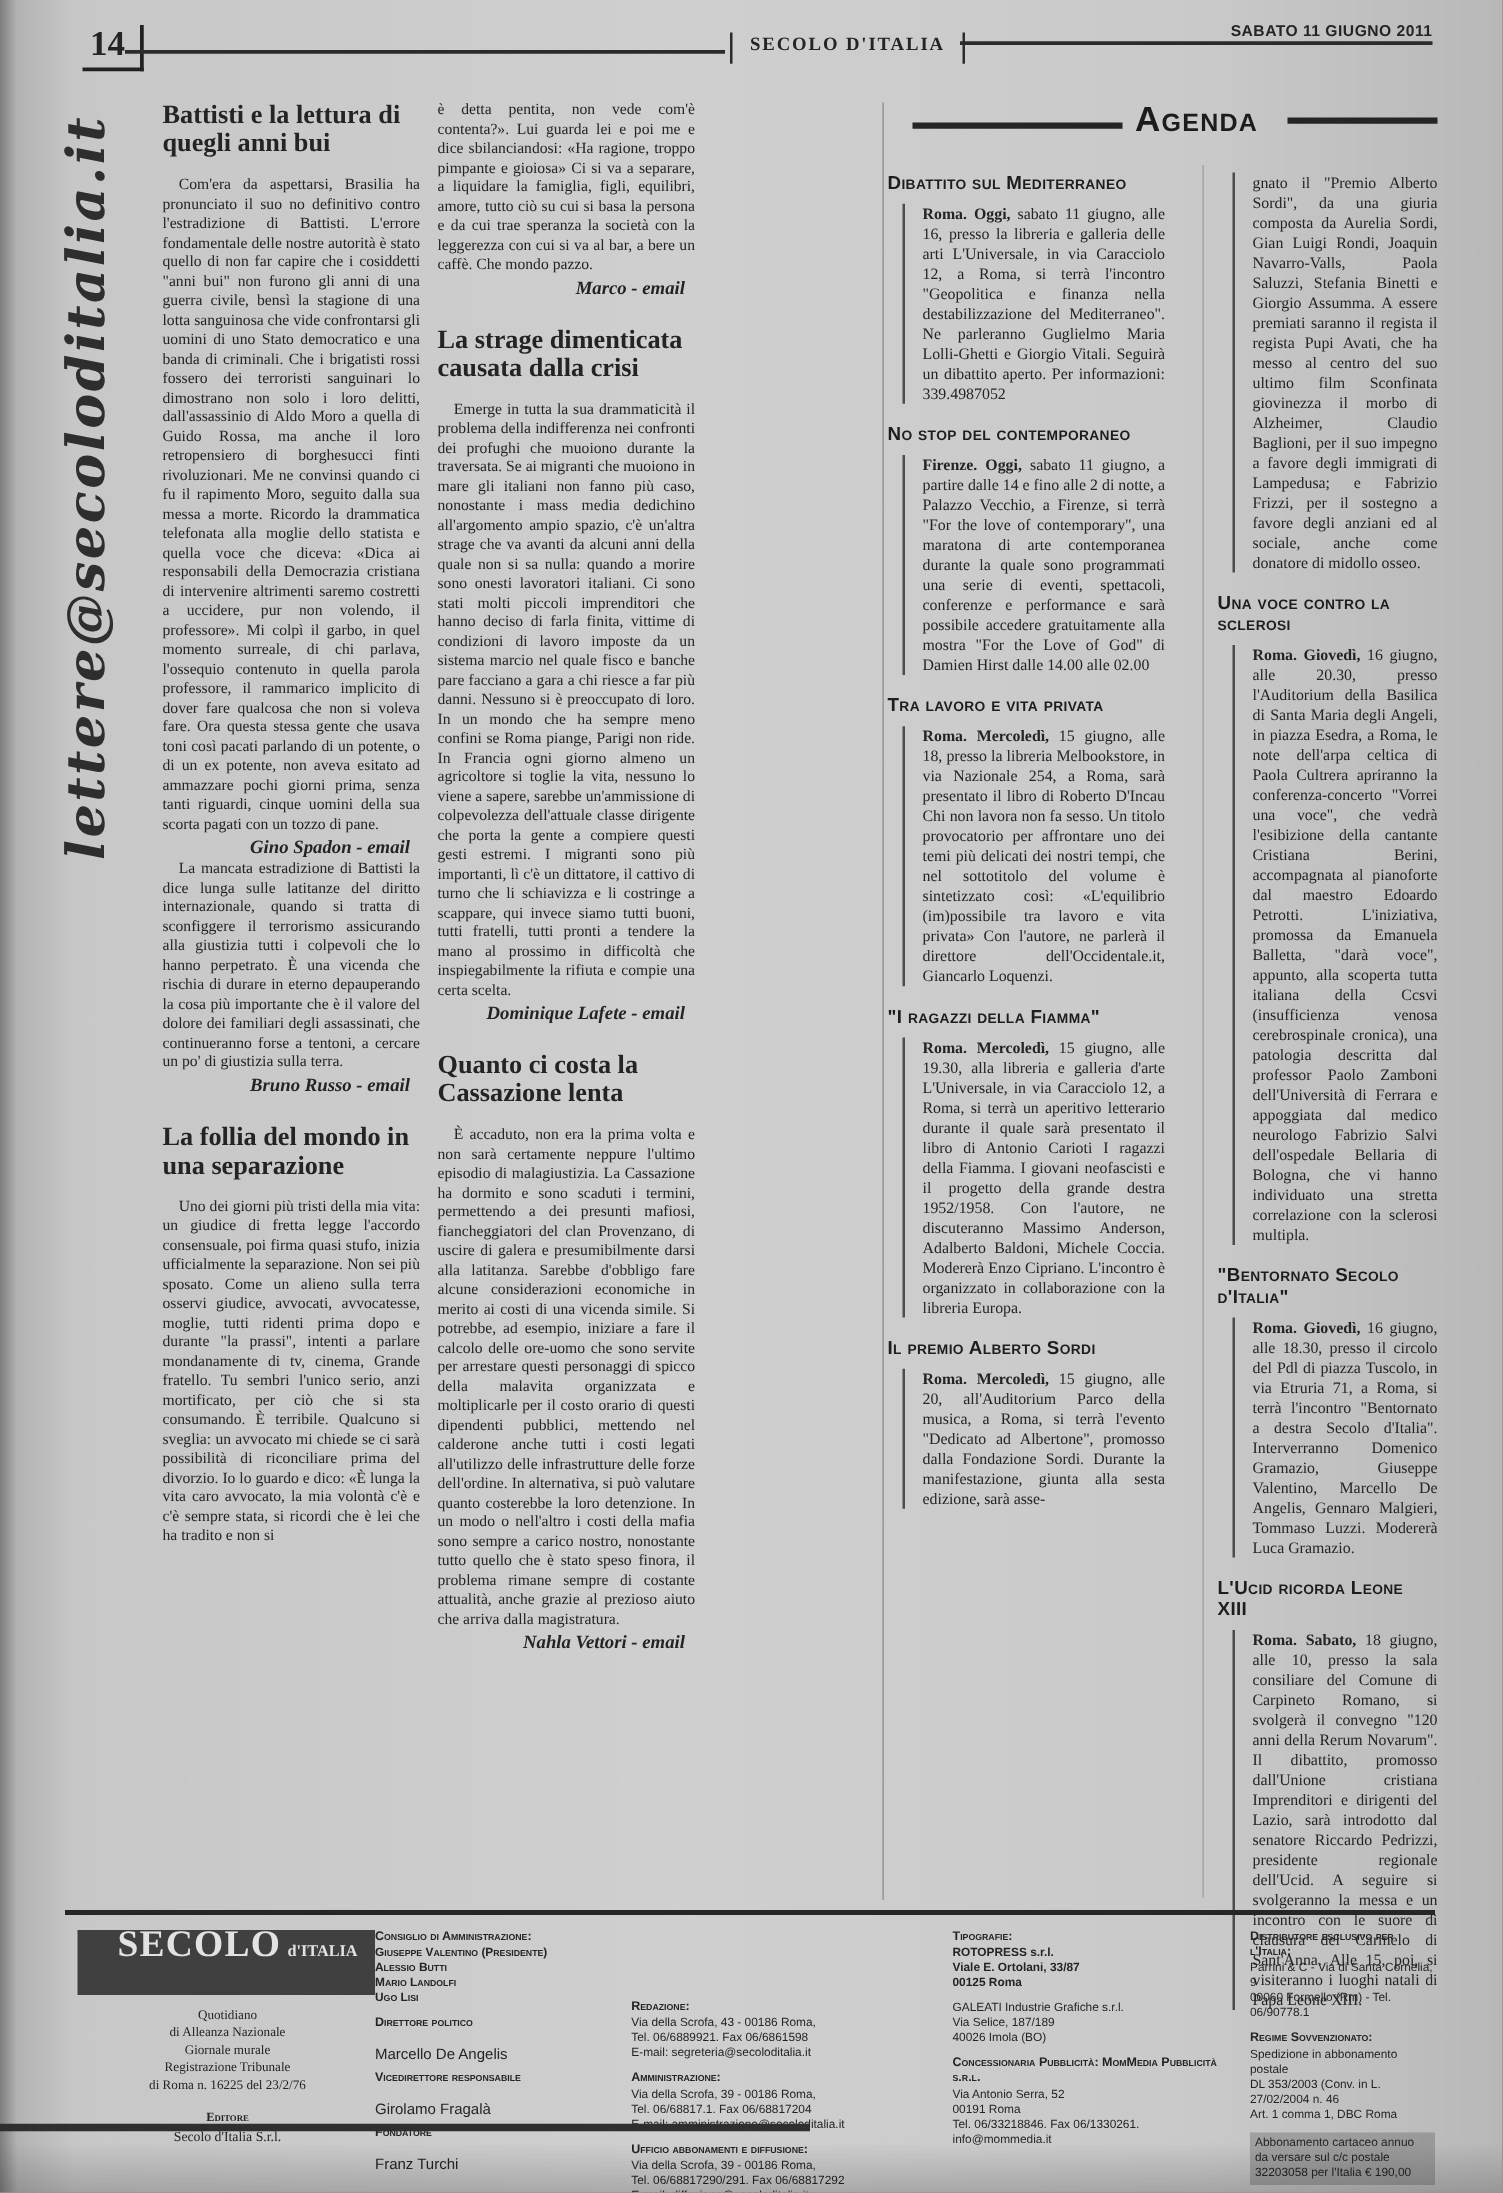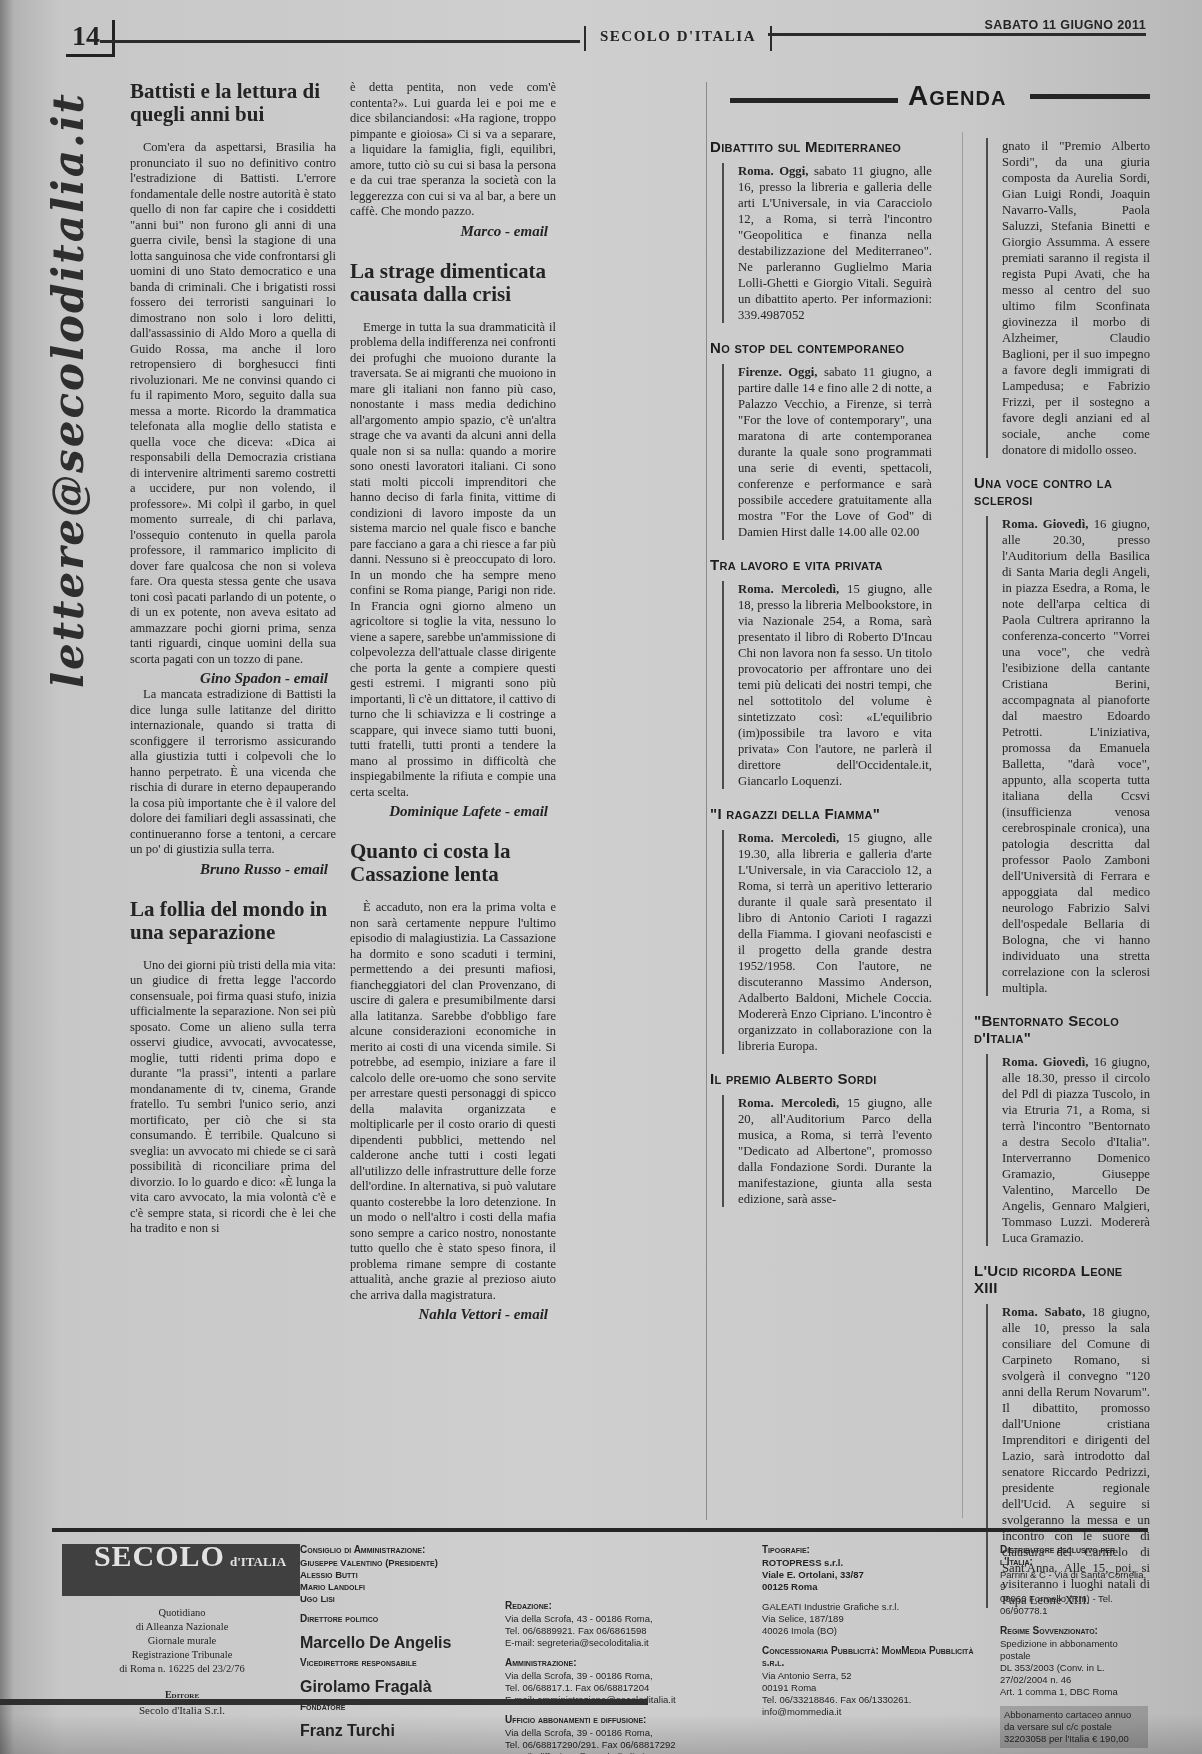--- a/index.html
+++ b/index.html
@@ -62,21 +62,21 @@
   .f-label{font-weight:bold;font-variant:small-caps;font-size:10px;margin:0 0 1px;}
   .f-gap{height:8px;}
   .logo-box{width:238px;height:52px;background:#404040;color:#e2e2e2;display:flex;
         align-items:baseline;justify-content:center;gap:5px;padding-top:6px;box-sizing:border-box;padding-left:18px;}
   .logo-main{font-family:"Liberation Serif",serif;font-weight:bold;font-size:30px;letter-spacing:1px;}
   .logo-sub{font-family:"Liberation Serif",serif;font-weight:bold;font-size:13px;}
   .pub-info{font-family:"Liberation Serif",serif;text-align:center;font-size:10.5px;line-height:14px;margin-top:10px;}
   .editore{font-family:"Liberation Serif",serif;text-align:center;font-size:11px;line-height:14px;margin-top:12px;}
   .editore .f-label{font-size:10px;}
   .names{font-variant:small-caps;font-weight:600;}
-  .person{font-size:16px;font-weight:bold;font-family:"Liberation Sans",sans-serif;margin-top:12px;}
+  .person{font-size:12px;font-weight:normal;font-family:"Liberation Sans",sans-serif;margin-top:12px;}
   .band{background:rgba(90,90,90,.35);padding:3px 4px;}
   .bottom-shadow{position:absolute;left:0;top:1699px;width:648px;height:6px;background:#2f2f2f;}
 </style>
 </head>
 <body>
 
 <div class="page">
 
   <div class="pagenum">14</div>
   <div class="rule-a"></div>

